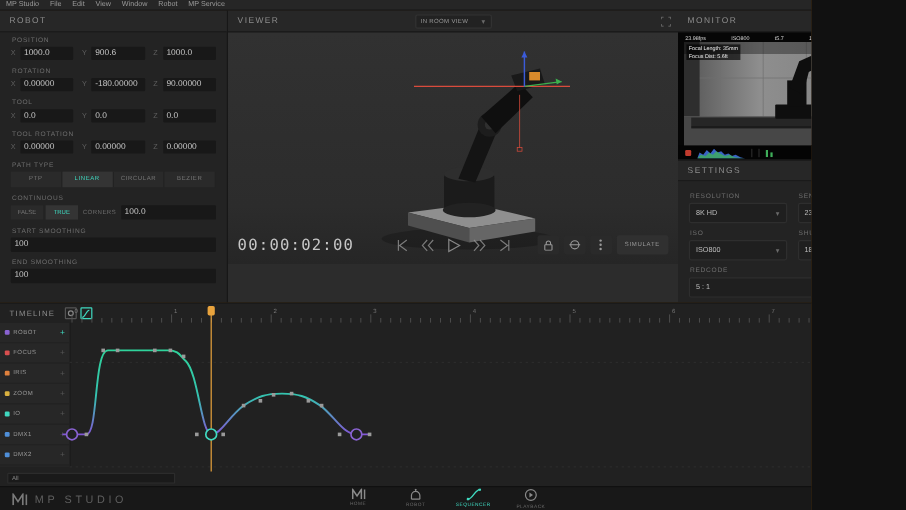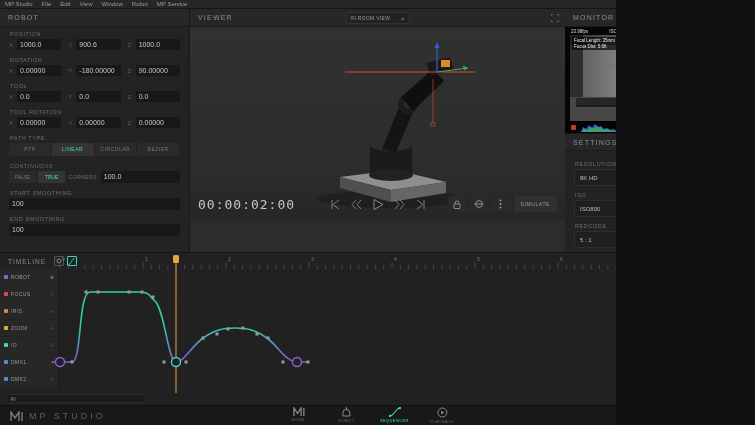--- a/index.html
+++ b/index.html
@@ -1,16 +1,16 @@
 <!DOCTYPE html>
 <html><head>
 <meta charset="utf-8">
 <style>
   html,body{margin:0;padding:0;background:#111;}
-  .app{position:relative;width:616px;height:425px;background:#a16207;overflow:hidden;
+  .app{position:relative;width:676px;height:425px;background:#a16207;overflow:hidden;
        font-family:"Liberation Sans",sans-serif;color:#b5b5b5;-webkit-font-smoothing:antialiased;}
   
   .menubar{position:absolute;left:0;top:0;width:755px;height:9px;background:#262626;border-bottom:1px solid #151515;
            display:flex;align-items:center;gap:9px;padding-left:5px;font-size:6px;color:#9a9a9a;box-sizing:border-box;}
   .menubar span{white-space:nowrap;}
   
   .panel{position:absolute;background:#232323;box-sizing:border-box;}
   .phead{height:18px;background:#272727;border-bottom:1px solid #1a1a1a;display:flex;align-items:center;
          padding:0 8px;font-size:7px;letter-spacing:1.2px;color:#8d8d8d;position:relative;box-sizing:border-box;}
   .field{background:#181818;border-radius:1px;height:11px;line-height:11px;font-size:7px;color:#c9c9c9;

